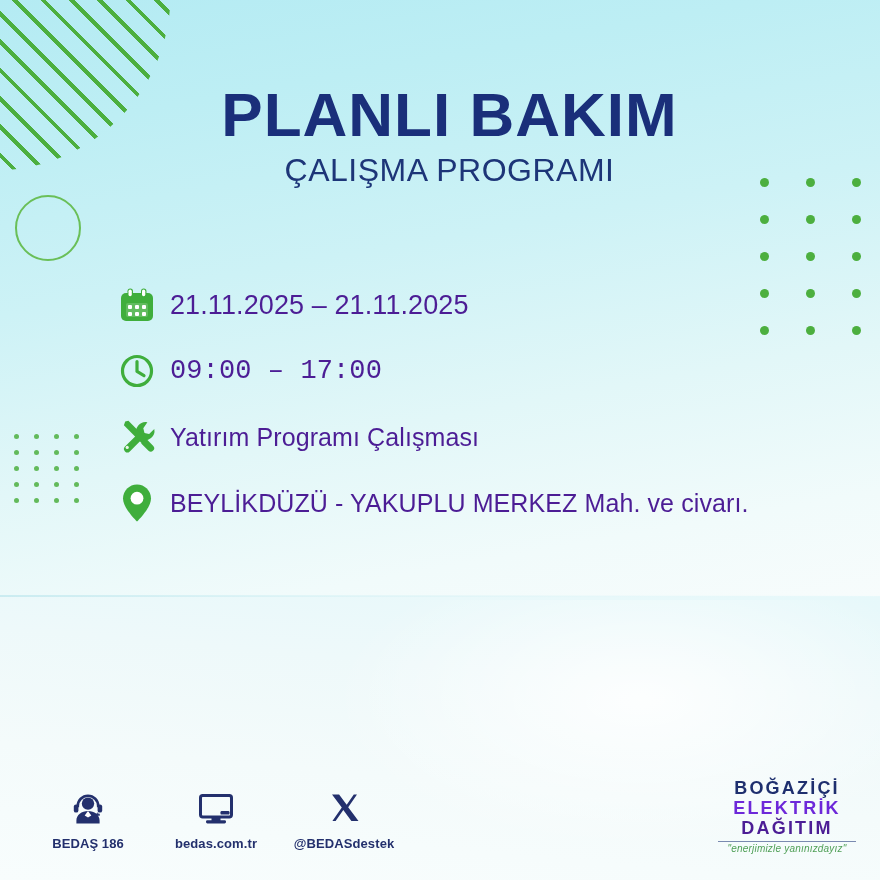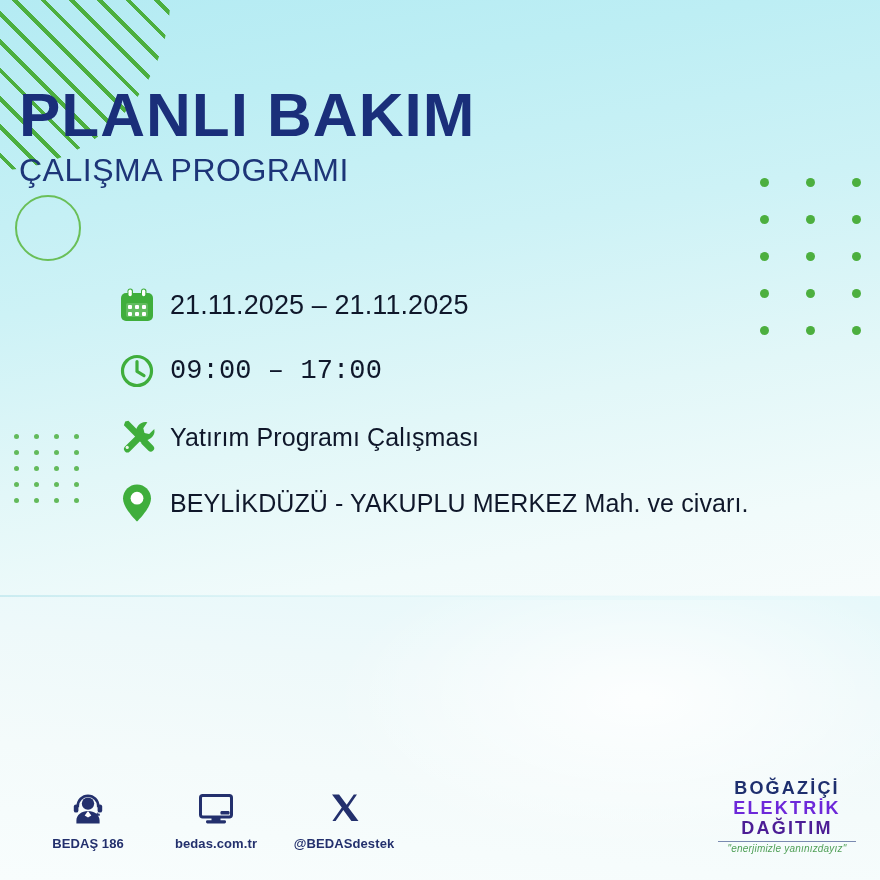--- a/index.html
+++ b/index.html
@@ -93,21 +93,21 @@
     grid-template-columns: repeat(4, 20px);
     grid-template-rows: repeat(5, 16px);
   }
   .dots-left span { width: 5px; height: 5px; opacity: .85; }
 
   
   .heading {
     position: absolute;
     left: 0; top: 84px;
     width: 880px;
-    text-align: left;
+    text-align: center;
     color: #14296e;
     padding-left: 19px;
   }
   .heading .line1 {
     display: block;
     font-size: 62px;
     font-weight: 700;
     letter-spacing: 1px;
     line-height: 1.0;
     color: #1a2f7a;
@@ -135,21 +135,21 @@
   }
   .info-icon {
     width: 52px;
     min-width: 52px;
     display: flex;
     align-items: center;
     justify-content: flex-start;
   }
   .info-text {
     font-size: 25px;
-    color: #0f172a;
+    color: #4c1d95;
     letter-spacing: .1px;
     white-space: nowrap;
   }
   .info-row.date .info-text { font-size: 27px; }
   .info-row.time .info-text { font-size: 27px; font-family: Liberation Mono, monospace; }
 
   
   .footer-links {
     position: absolute;
     left: 40px; top: 786px;

